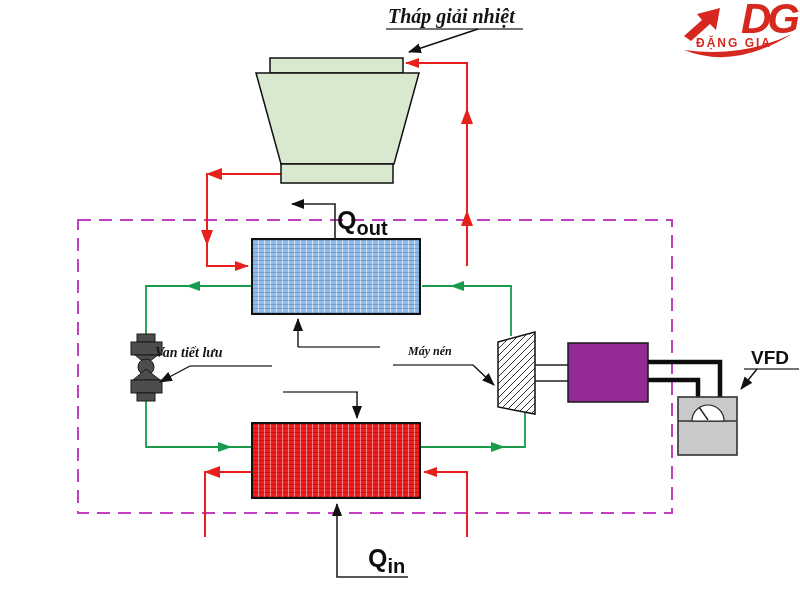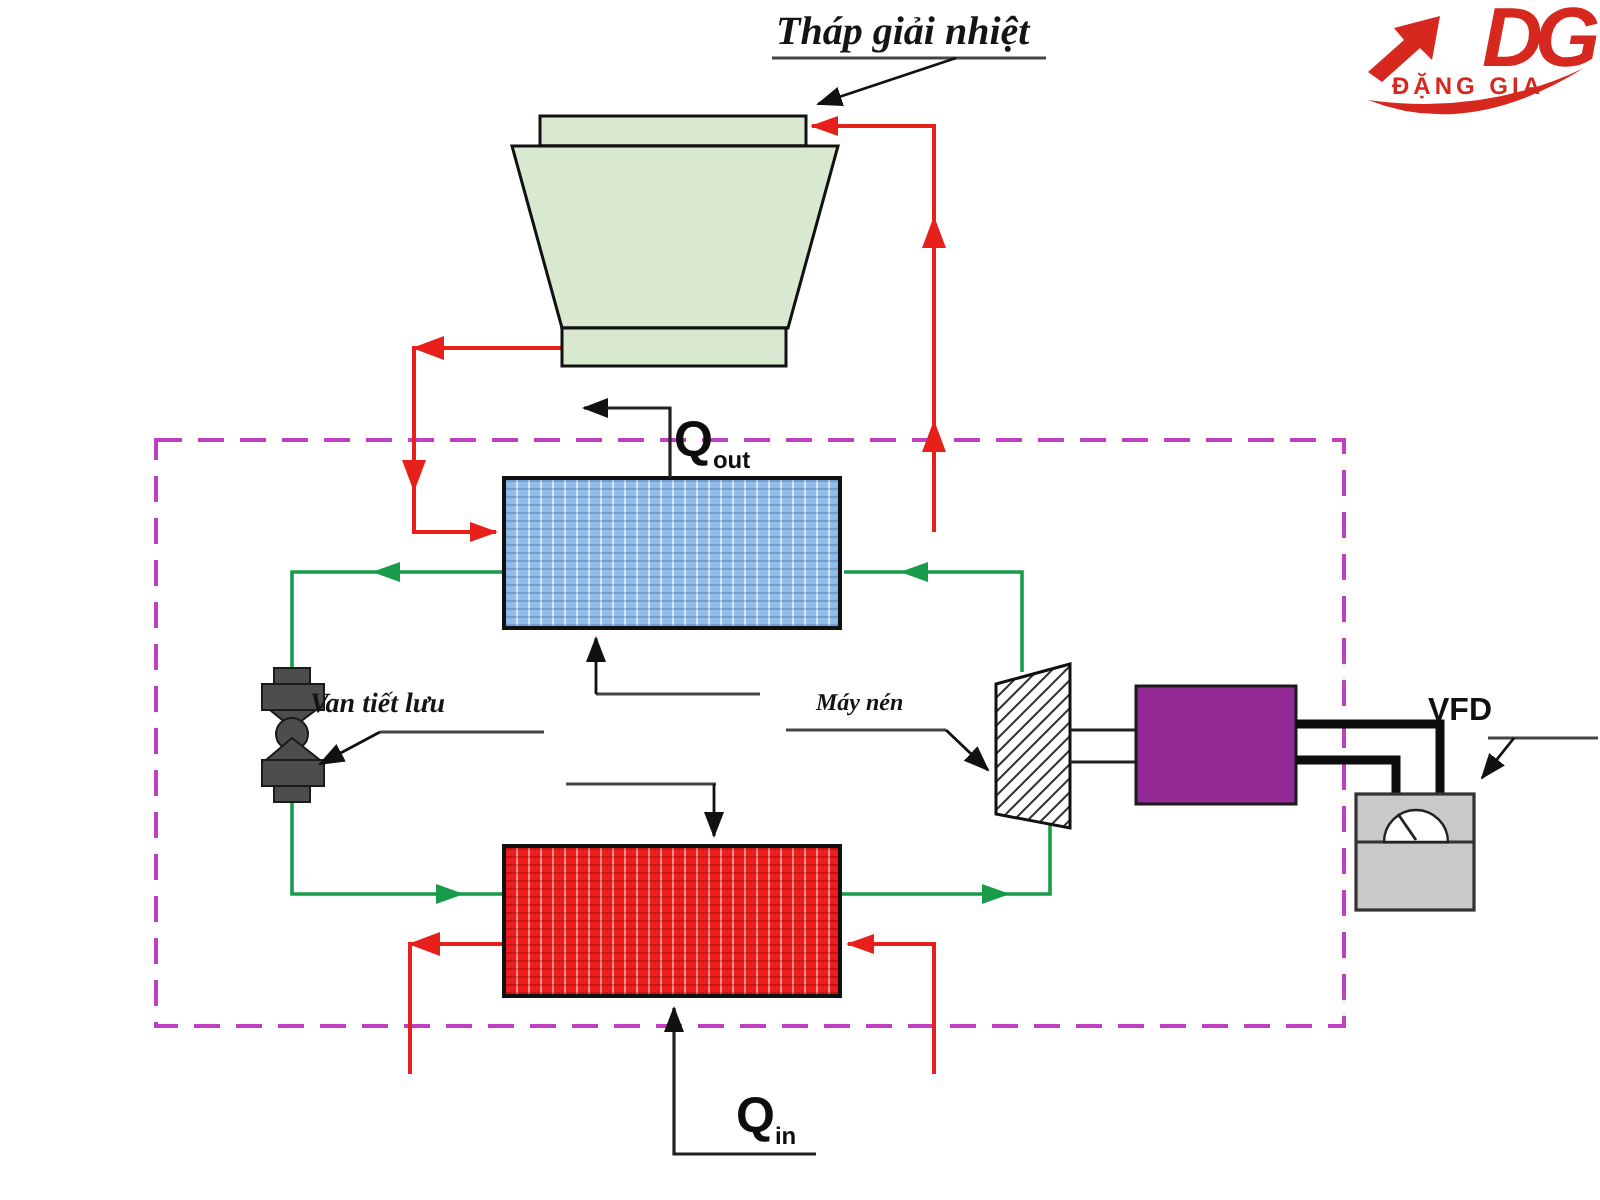--- a/index.html
+++ b/index.html
@@ -5,21 +5,21 @@
   html,body{margin:0;padding:0;background:#ffffff;}
   #stage{position:relative;width:800px;height:600px;background:#ffffff;overflow:hidden;
          font-family:"Liberation Sans",sans-serif;padding-left:35px;}
   #diagram-svg{position:absolute;left:0;top:0;}
   .vlabel{position:absolute;font-family:"Liberation Serif",serif;font-weight:bold;font-style:italic;
           color:#141414;white-space:nowrap;line-height:1;}
   .slabel{position:absolute;font-family:"Liberation Sans",sans-serif;font-weight:bold;
           color:#111;white-space:nowrap;line-height:1;}
   .qlabel{position:absolute;font-family:"Liberation Sans",sans-serif;font-weight:bold;
           color:#0d0d0d;font-size:25px;white-space:nowrap;line-height:1;}
-  .qlabel sub{font-size:12px;vertical-align:-6px;}
+  .qlabel sub{font-size:20px;vertical-align:-6px;}
   .logo{position:absolute;left:668px;top:0;width:130px;height:68px;}
   .logo-monogram{position:absolute;right:2px;top:-5px;font-size:42px;font-weight:bold;font-style:italic;
           color:#d6281e;letter-spacing:-4px;font-family:"Liberation Sans",sans-serif;}
   .logo-name{position:absolute;left:28px;top:36px;font-size:12px;font-weight:bold;
           color:#d6281e;letter-spacing:2px;font-family:"Liberation Sans",sans-serif;}
 </style>
 </head>
 <body>
 
 <div id="stage">
@@ -125,21 +125,21 @@
     <path d="M393,365 L473,365"></path>
     <path d="M473,365 L494,385" stroke="#111" marker-end="url(#ar-black)"></path>
     <path d="M744,369 L799,369"></path>
     <path d="M757,369 L741,389" stroke="#111" marker-end="url(#ar-black)"></path>
   </g>
 </svg>
 
 <div class="vlabel" style="left:388px;top:6px;font-size:20px">Tháp giải nhiệt</div>
 <div class="vlabel" style="left:155px;top:346px;font-size:14px">Van tiết lưu</div>
 <div class="vlabel" style="left:408px;top:345px;font-size:12px">Máy nén</div>
-<div class="slabel" style="left:714px;top:348px;font-size:16px">VFD</div>
+<div class="slabel" style="left:751px;top:348px;font-size:19px">VFD</div>
 
 <div class="qlabel" style="left:337px;top:208px"><span>Q</span><sub>out</sub></div>
 <div class="qlabel" style="left:368px;top:546px"><span>Q</span><sub>in</sub></div>
 
 <div class="logo">
   <svg width="130" height="68" viewBox="0 0 130 68" style="position:absolute;left:0;top:0">
     <path d="M16,50 Q 66,70 124,34 Q 74,58 16,50 Z" fill="#d6281e"></path>
     <polygon points="16,36 34,20 29,14 52,8 48,30 42,24 23,41" fill="#d6281e"></polygon>
   </svg>
   <div class="logo-monogram">DG</div>

